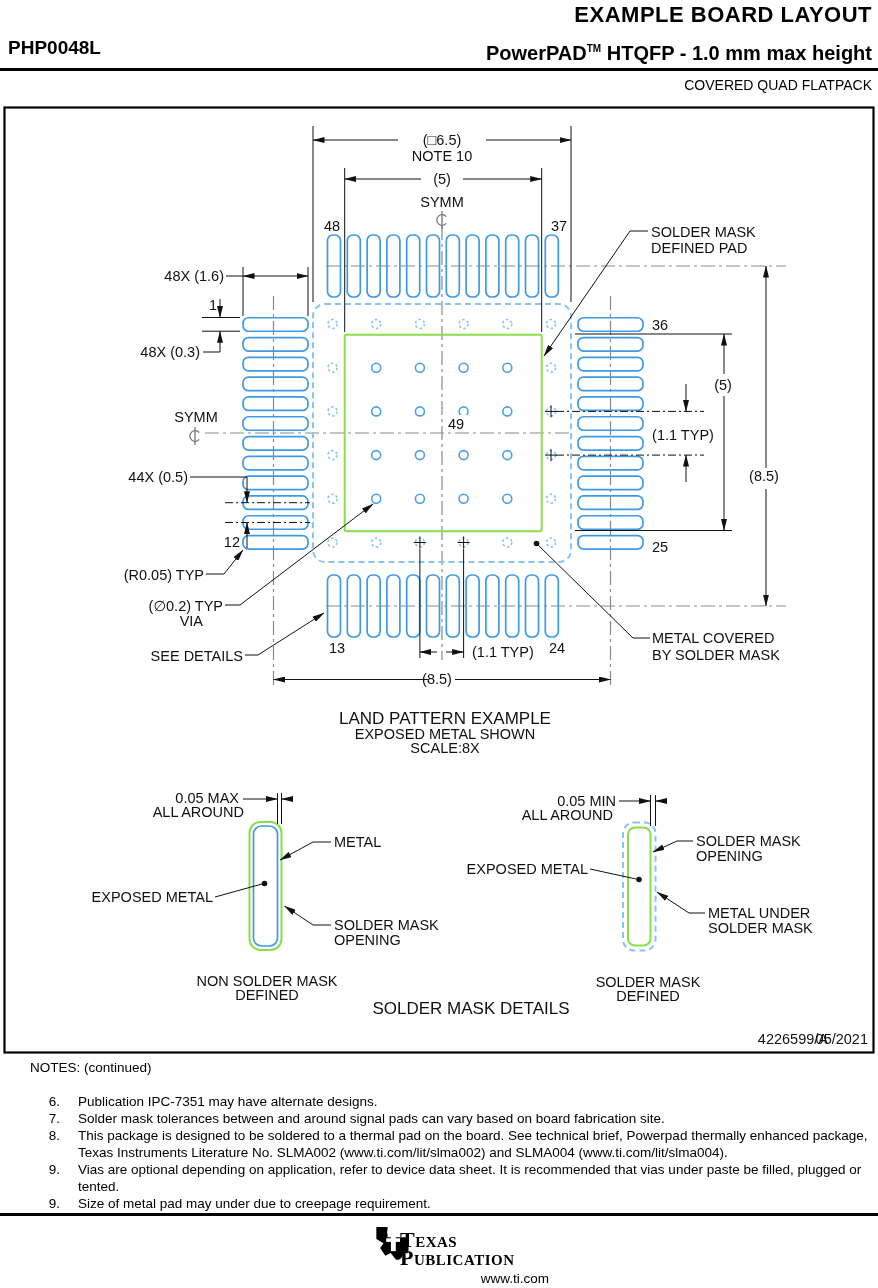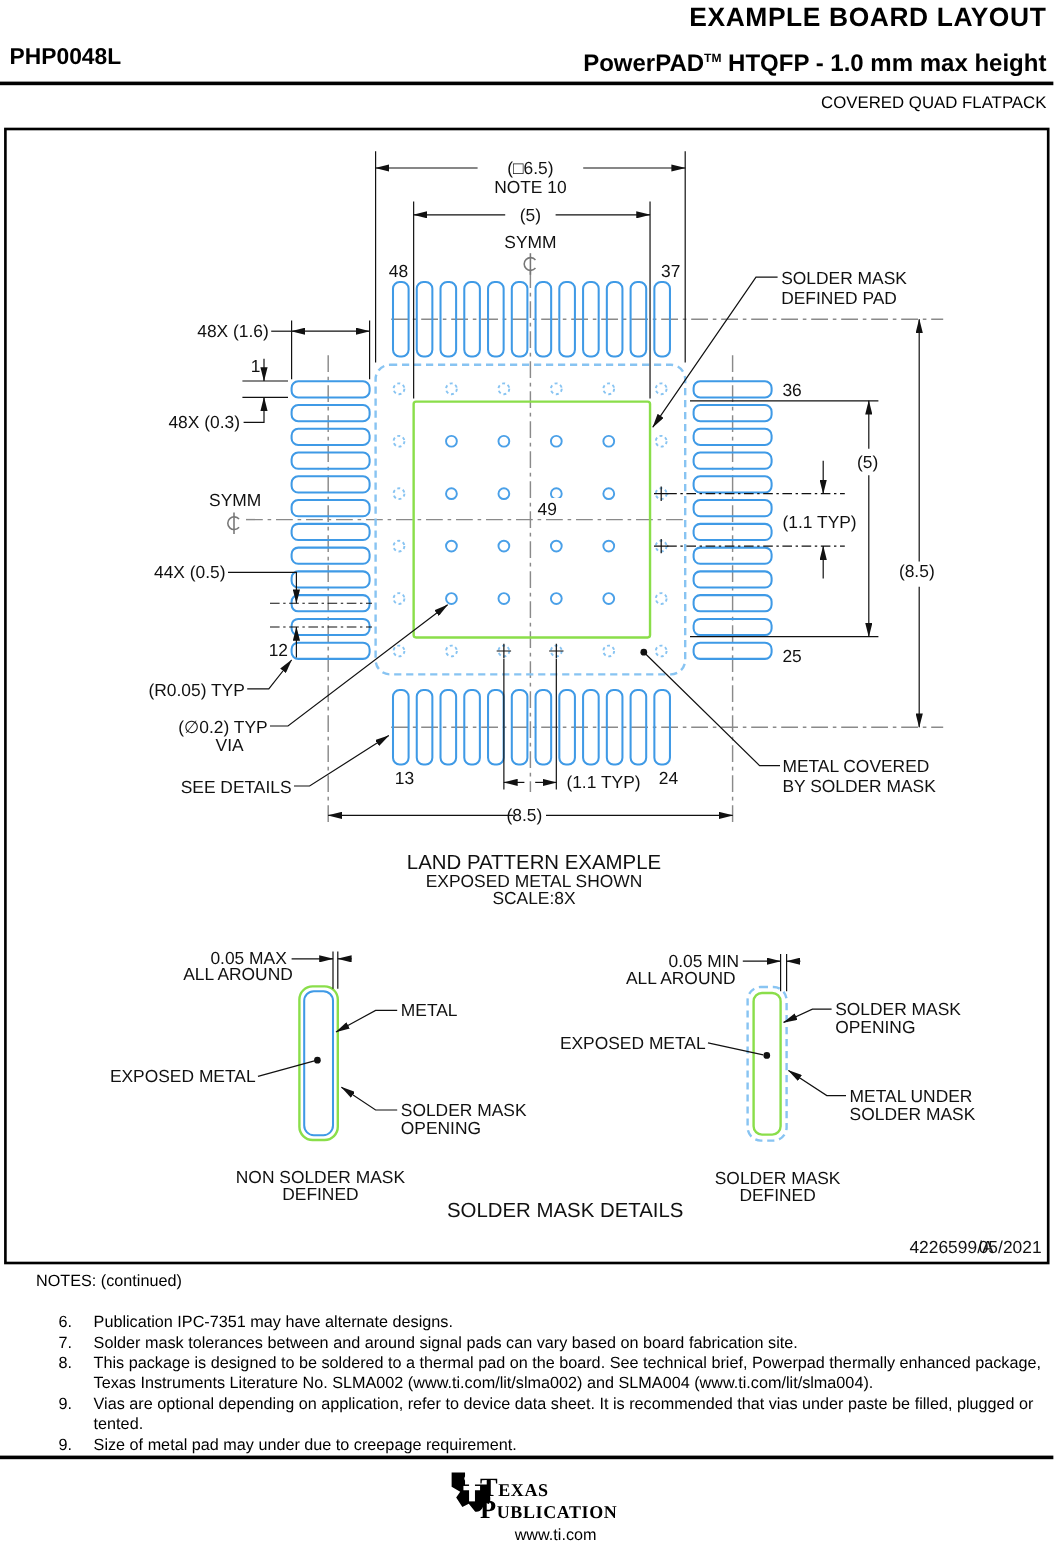--- a/index.html
+++ b/index.html
@@ -32,21 +32,21 @@
   .dot{fill:#111;}
   .wbg{fill:#fff;}
   #notes{top:1059px;left:0;width:874px;font-size:13.5px;line-height:17px;padding-left:28px;}
   #notes-heading{margin:0 0 17px 2px;}
   .note-row{display:flex;}
   .note-num{flex:0 0 32px;width:32px;text-align:right;}
   .note-text{margin-left:18px;width:828px;}
   #footer-rule{top:1213px;left:0;width:878px;height:3px;background:#000;}
   #ti-bug{top:1226px;left:374px;}
   #brand{top:1231px;left:400px;font-family:"Liberation Serif",serif;font-weight:bold;font-variant:small-caps;font-size:22px;line-height:18px;letter-spacing:.5px;}
-  #ti-url{top:1271px;left:377px;width:172px;text-align:center;font-size:13.5px;}
+  #ti-url{top:1271px;left:377px;width:172px;text-align:right;font-size:13.5px;}
 </style>
 </head>
 <body>
 
 <div class="abs" id="doc-title">EXAMPLE BOARD LAYOUT</div>
 <div class="abs" id="part-number">PHP0048L</div>
 <div class="abs" id="package-line"><span>PowerPAD</span><sup>TM</sup><span> HTQFP - 1.0 mm max height</span></div>
 <div class="abs" id="rule1"></div>
 <div class="abs" id="subtitle">COVERED QUAD FLATPACK</div>
 

